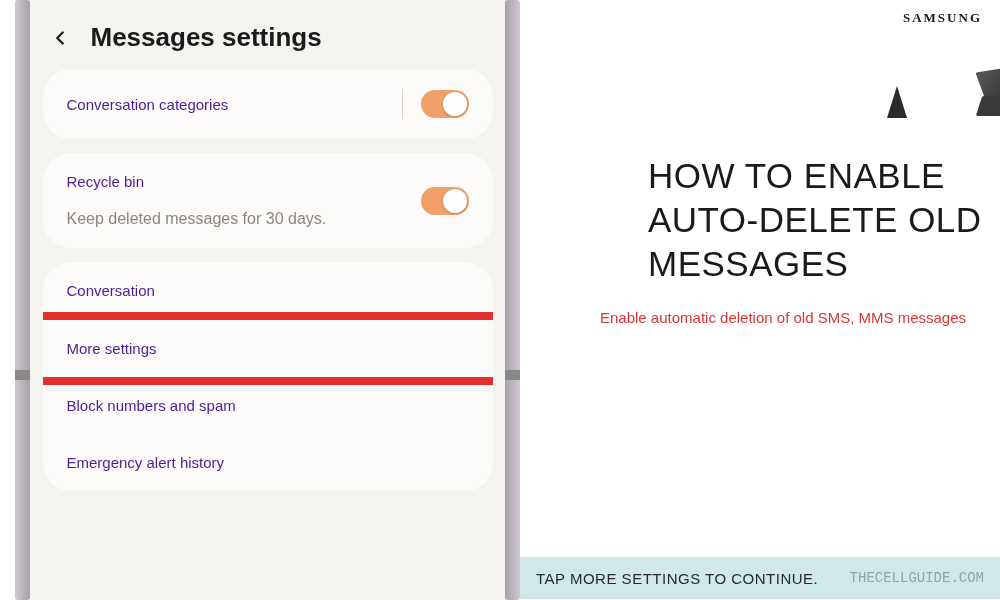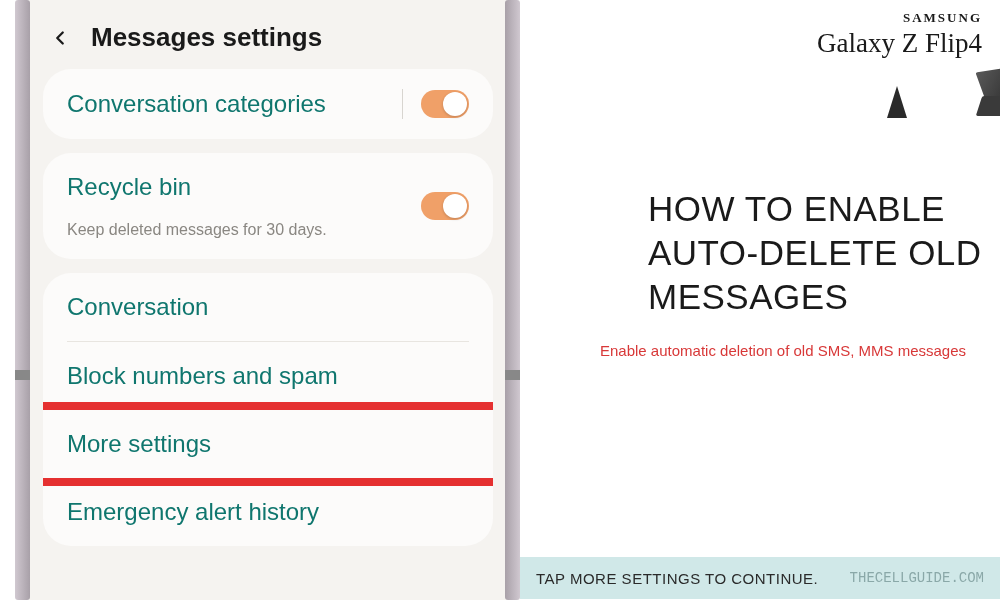--- a/index.html
+++ b/index.html
@@ -18,21 +18,21 @@
     .container {
       display: flex;
       width: 100%;
       height: 100%;
     }
     .phone-frame {
       width: 520px;
       height: 100%;
       position: relative;
       display: flex;
-      justify-content: flex-end;
+      justify-content: center;
     }
     .phone-bezel-left {
       position: absolute;
       left: 15px;
       top: 0;
       width: 15px;
       height: 100%;
       background: linear-gradient(to right, #d0c8d0, #a8a0a8);
       border-radius: 3px;
     }
@@ -94,22 +94,22 @@
       justify-content: space-between;
       padding: 20px 24px;
       position: relative;
     }
     .card-row-inner {
       display: flex;
       flex-direction: column;
       flex: 1;
     }
     .row-label {
-      font-size: 24px;
-      color: #0f766e;
+      font-size: 15px;
+      color: #4c1d95;
       font-weight: 400;
     }
     .row-sublabel {
       font-size: 16px;
       color: #8a8782;
       margin-top: 20px;
     }
     .toggle {
       width: 48px;
       height: 28px;
@@ -296,39 +296,38 @@
             <div class="toggle-thumb"></div>
           </div>
         </div>
       </div>
 
       <div class="card">
         <div class="card-row">
           <span class="row-label">Conversation</span>
         </div>
         <div class="row-divider"></div>
-        <div class="card-row">
-          <span class="row-label">Block numbers and spam</span>
-        </div>
         <div class="card-row more-settings-row">
           <span class="row-label">More settings</span>
           <div class="highlight-box"></div>
         </div>
         <div class="card-row">
+          <span class="row-label">Block numbers and spam</span>
+        </div>
+        <div class="card-row">
           <span class="row-label">Emergency alert history</span>
         </div>
       </div>
     </div>
   </div>
 
   <div class="right-panel">
 
     <div class="brand-logo">
       <div class="samsung-text">SAMSUNG</div>
-      <div class="galaxy-text">Galaxy Z Flip4</div>
     </div>
     <div class="phone-icon-group">
       <div class="phone-mini-closed"></div>
       <div class="phone-mini-open">
         <div class="phone-mini-open-back"></div>
         <div class="phone-mini-open-base"></div>
       </div>
     </div>
     <div class="article-title">HOW TO ENABLE AUTO-DELETE OLD MESSAGES</div>
     <div class="article-subtitle">Enable automatic deletion of old SMS, MMS messages</div>

